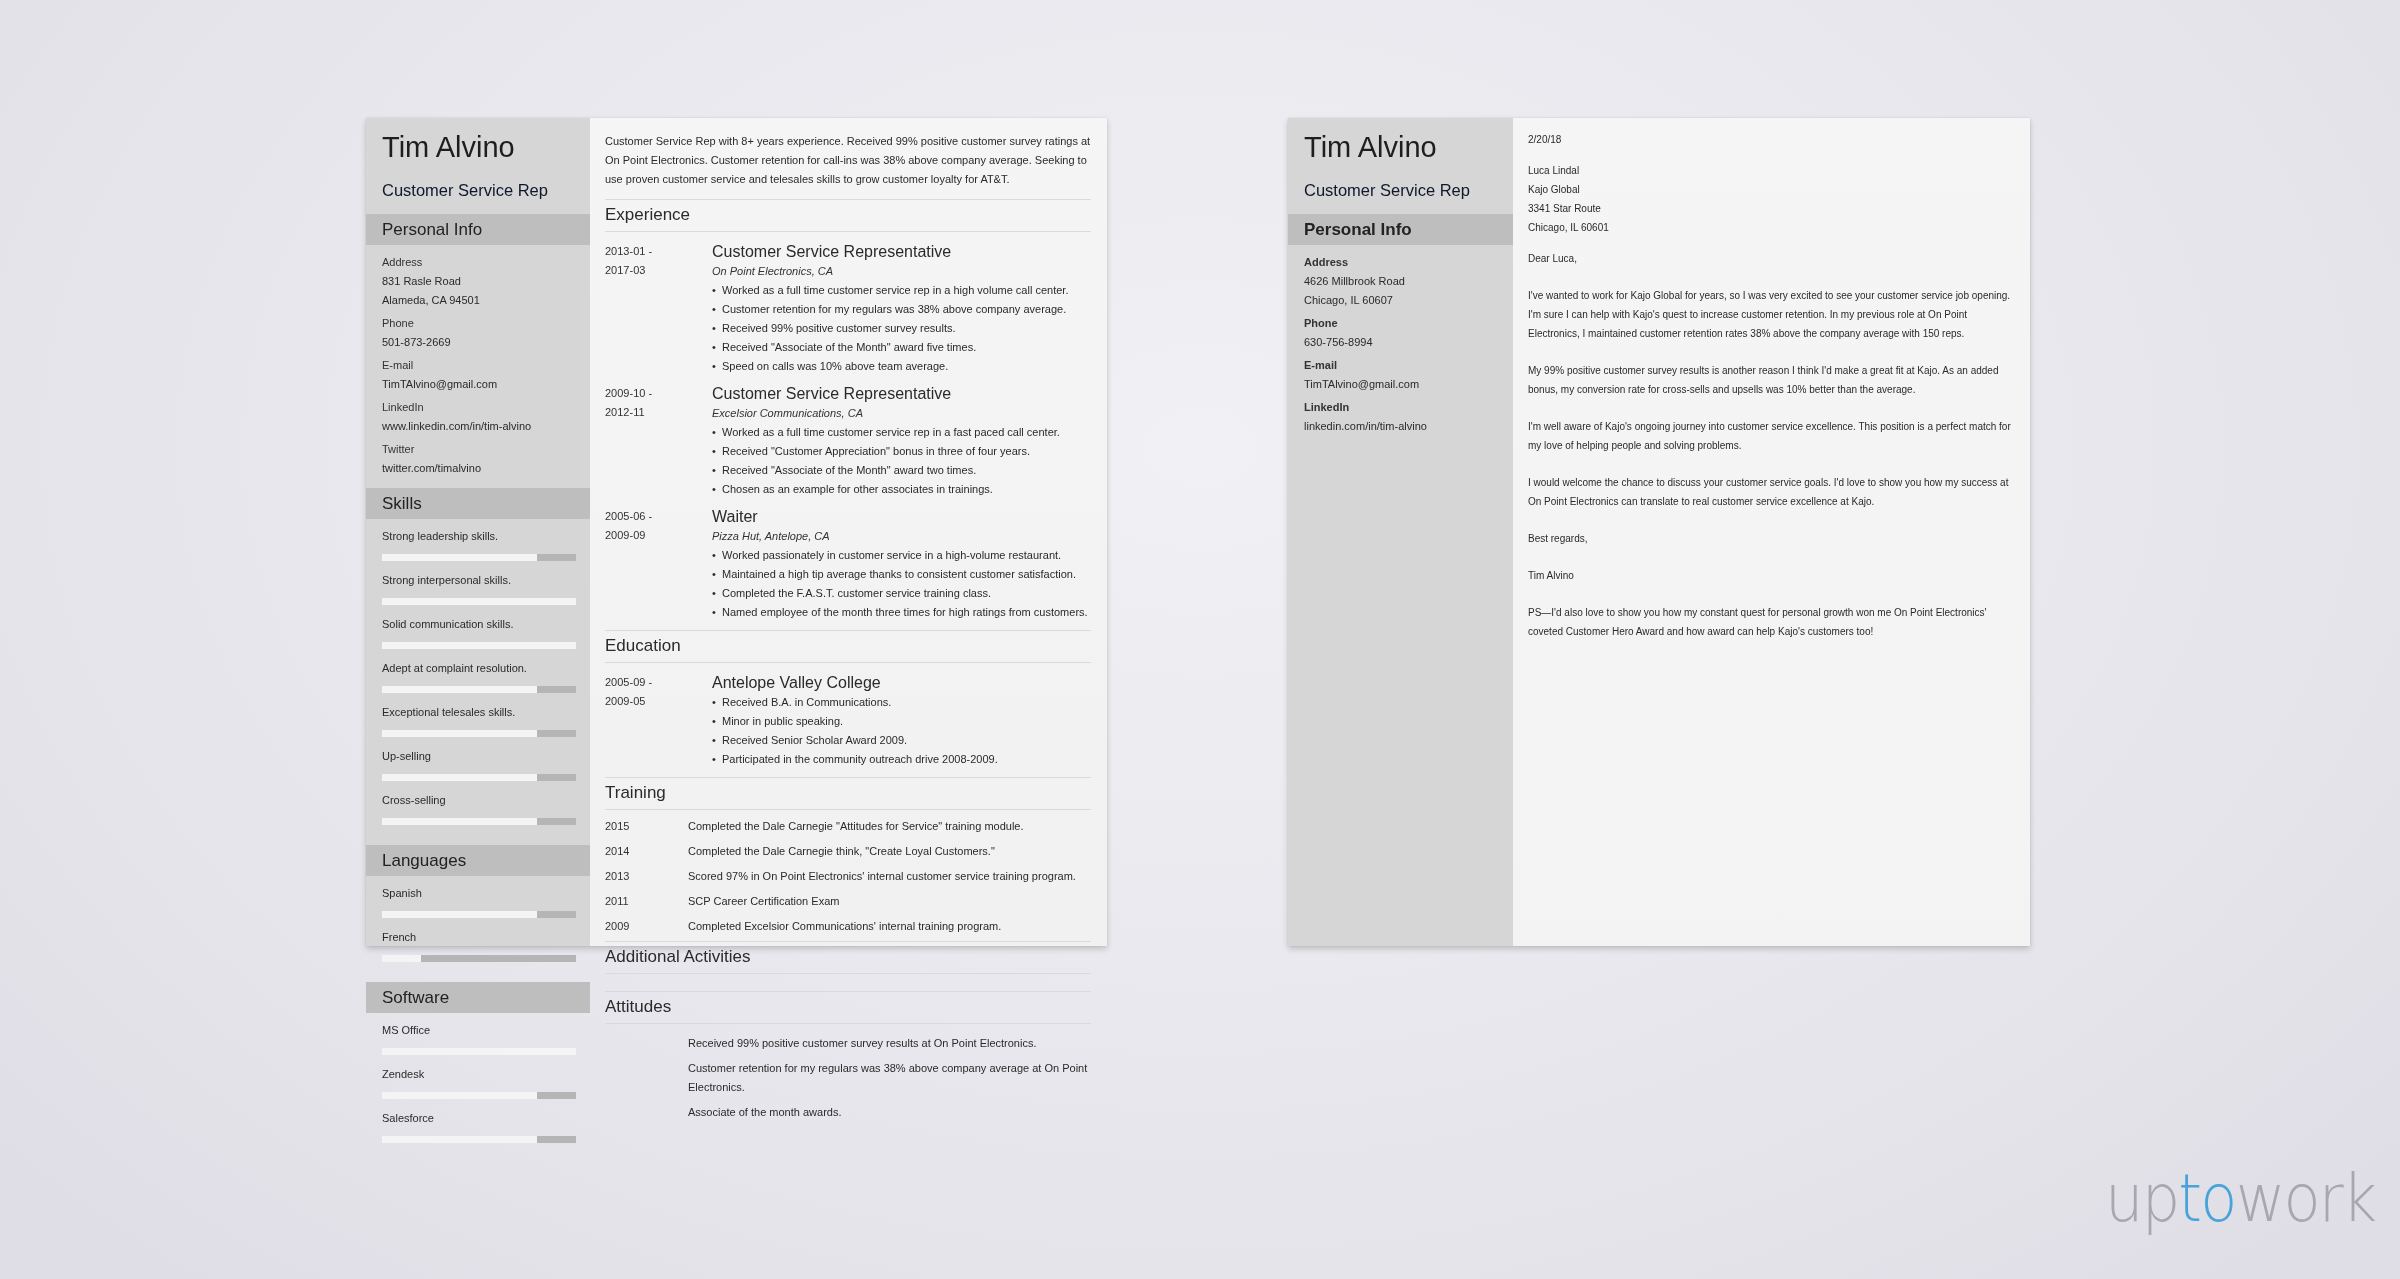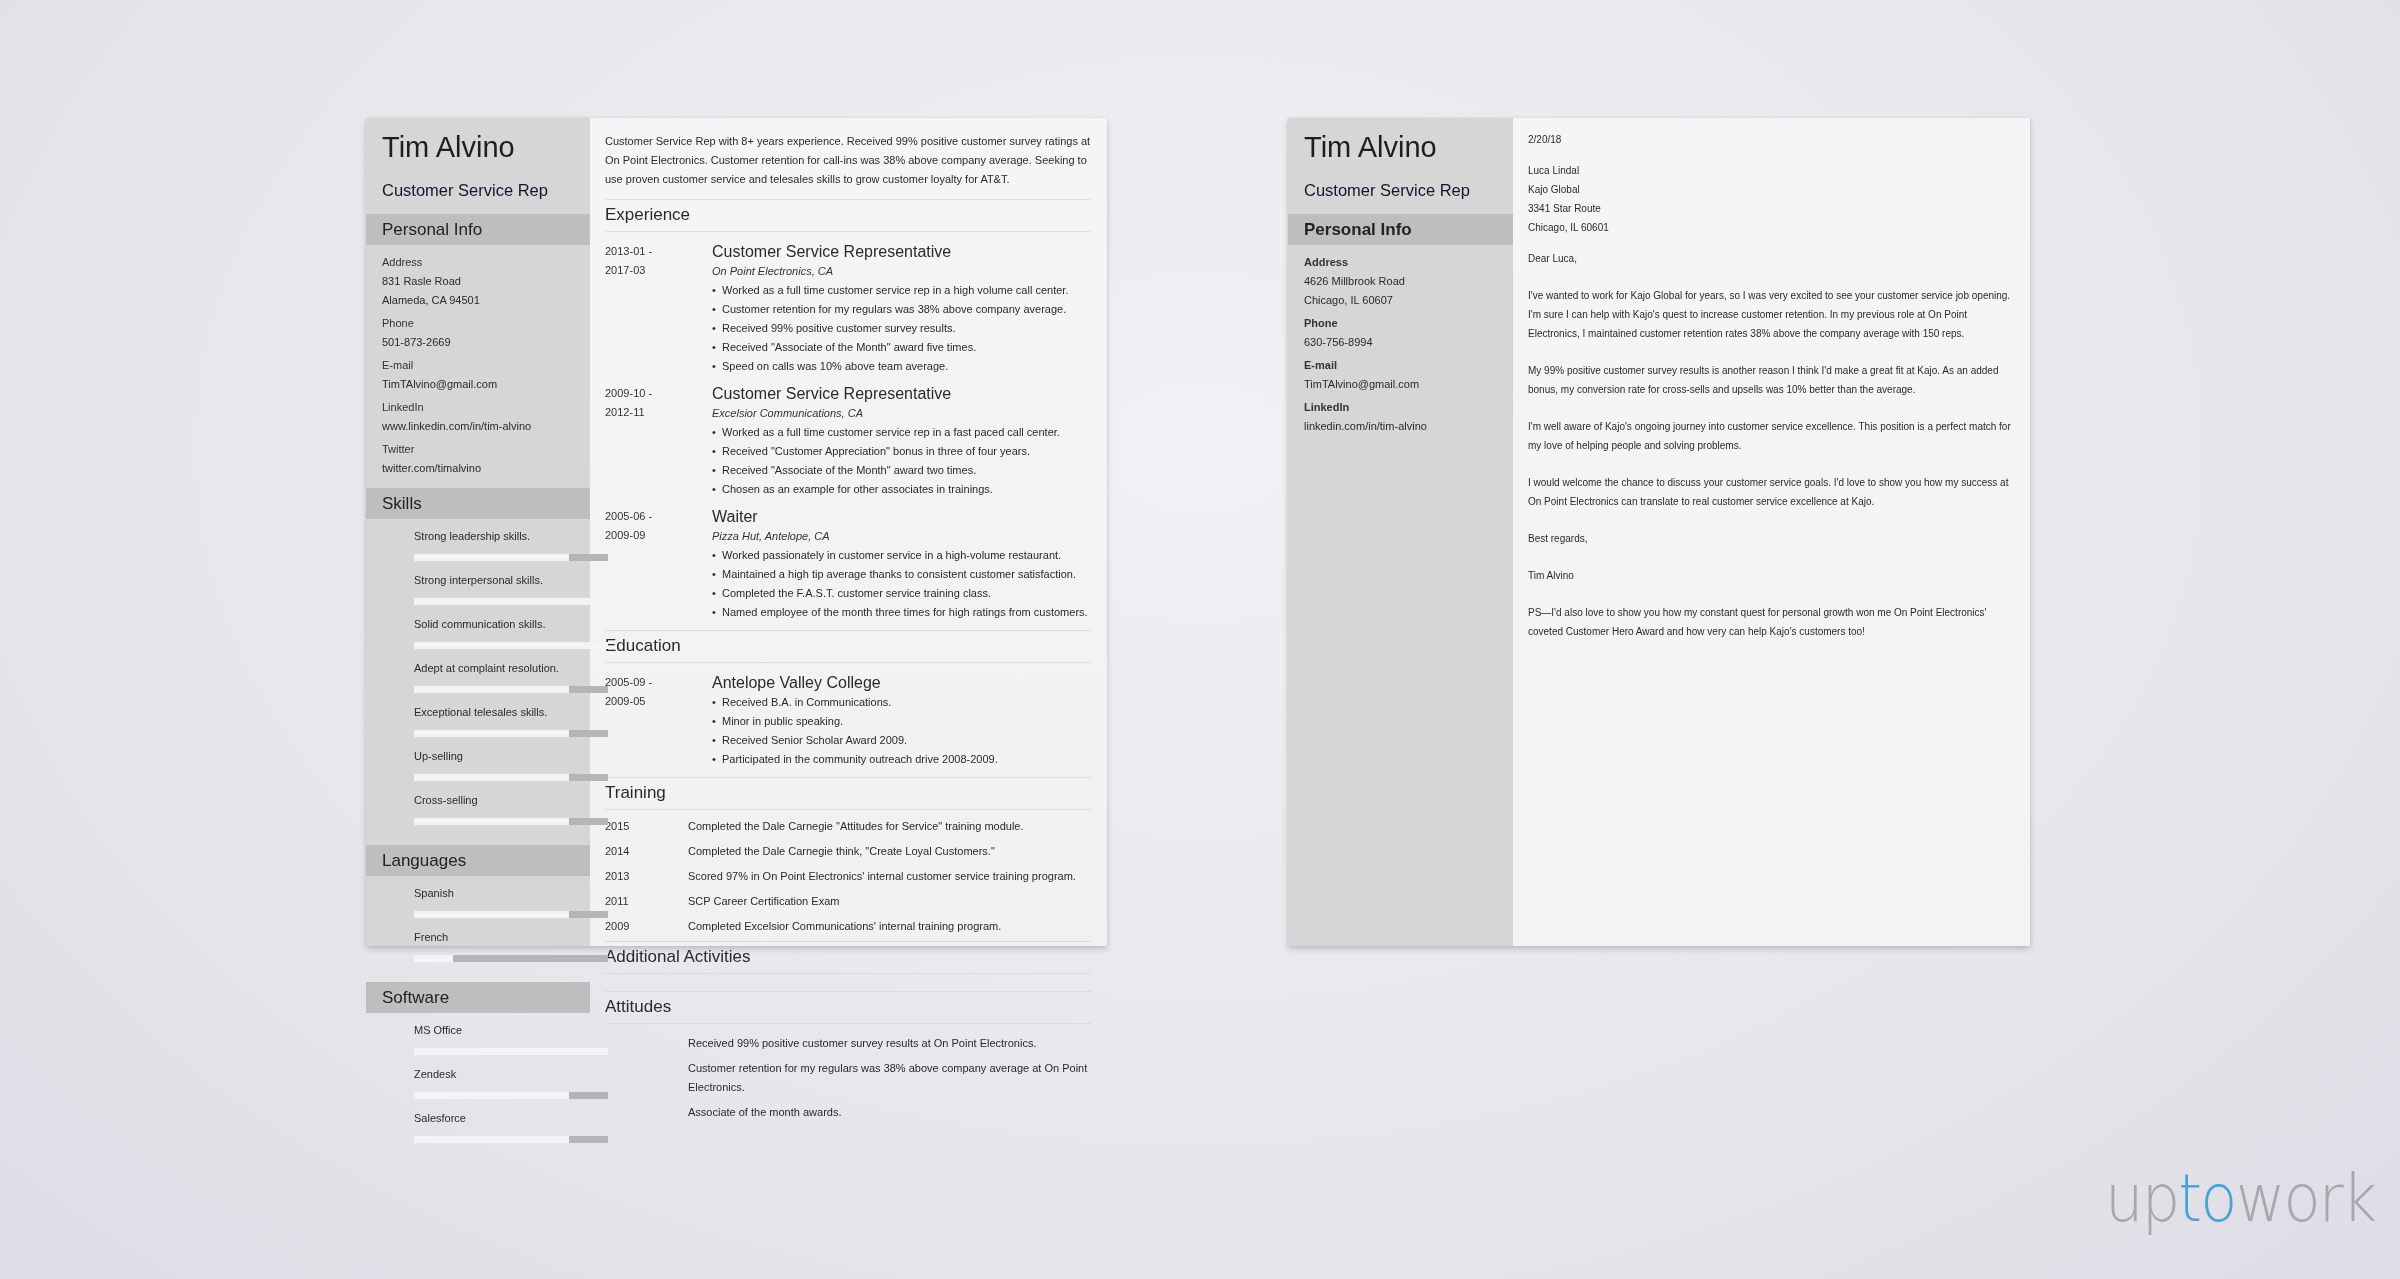--- a/index.html
+++ b/index.html
@@ -42,21 +42,21 @@
     line-height: 21px;
   }
   #cover .sb-section-title { font-weight: bold; }
 
   .sb-body { padding: 8px 16px 10px 16px; }
   .info-label { font-size: 11px; color: #333; line-height: 19px; margin-top: 4px; }
   .info-label:first-child { margin-top: 0; }
   #cover .info-label { font-weight: bold; }
   .info-val { font-size: 11px; color: #2a2a2a; line-height: 19px; }
 
-  .bar-item { margin-top: 4px; margin-left: 32px; }
+  .bar-item { margin-top: 4px; }
   .bar-item:first-child { margin-top: 0; }
   .bar-label { font-size: 11px; color: #2a2a2a; line-height: 18px; }
   .bar-track {
     height: 7px;
     background: #b5b5b5;
     width: 194px;
     margin: 9px 0 10px 0;
     position: relative;
   }
   .bar-fill {
@@ -361,17 +361,17 @@
       <span>3341 Star Route</span><br>
       <span>Chicago, IL 60601</span>
     </p>
     <p class="greet">Dear Luca,</p>
     <p>I've wanted to work for Kajo Global for years, so I was very excited to see your customer service job opening. I'm sure I can help with Kajo's quest to increase customer retention. In my previous role at On Point Electronics, I maintained customer retention rates 38% above the company average with 150 reps.</p>
     <p>My 99% positive customer survey results is another reason I think I'd make a great fit at Kajo. As an added bonus, my conversion rate for cross-sells and upsells was 10% better than the average.</p>
     <p>I'm well aware of Kajo's ongoing journey into customer service excellence. This position is a perfect match for my love of helping people and solving problems.</p>
     <p>I would welcome the chance to discuss your customer service goals. I'd love to show you how my success at On Point Electronics can translate to real customer service excellence at Kajo.</p>
     <p>Best regards,</p>
     <p>Tim Alvino</p>
-    <p>PS—I'd also love to show you how my constant quest for personal growth won me On Point Electronics' coveted Customer Hero Award and how very can help Kajo's customers too!</p>
+    <p>PS—I'd also love to show you how my constant quest for personal growth won me On Point Electronics' coveted Customer Hero Award and how award can help Kajo's customers too!</p>
   </div>
 </div>
 
 <div class="brand"><span>up</span><span class="accent">to</span><span>work</span></div>
 
 </body></html>

